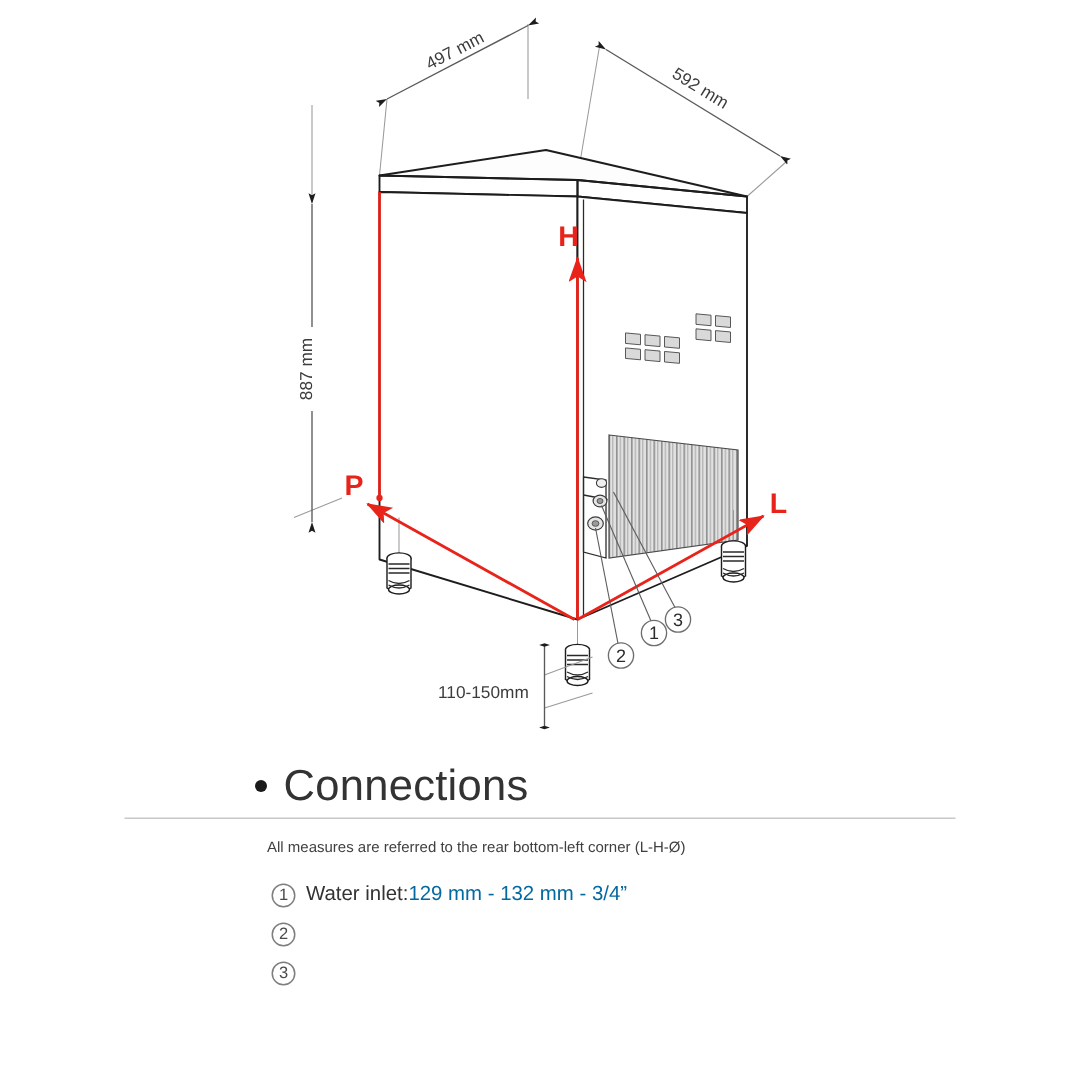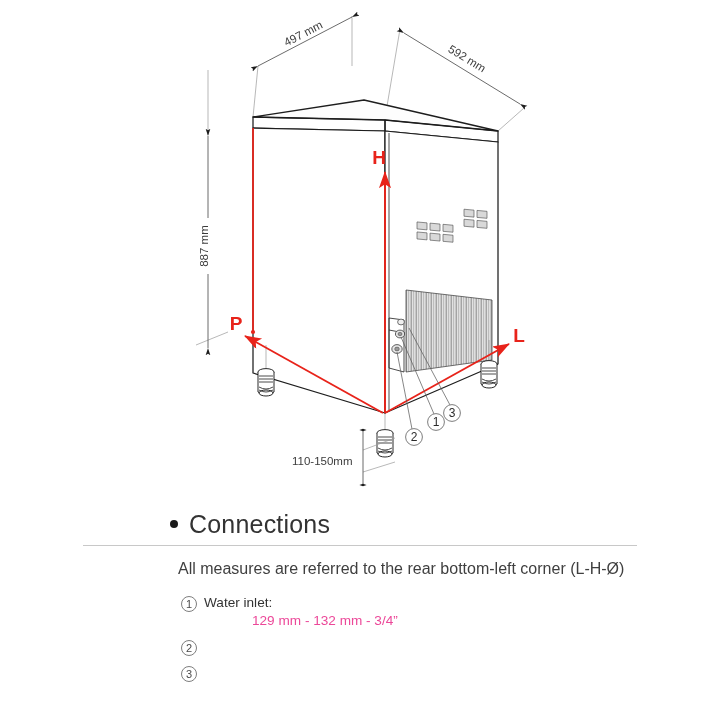--- a/index.html
+++ b/index.html
@@ -112,35 +112,35 @@
   }
   .heading-bullet {
     width: 8px;
     height: 8px;
     border-radius: 50%;
     background: #1a1a1a;
     margin-right: 11px;
     flex: 0 0 auto;
   }
   .heading-text {
-    font-size: 25px;
+    font-size: 29px;
     color: #333333;
     letter-spacing: 0.2px;
     white-space: nowrap;
   }
   .divider {
     margin: 2px auto 0 auto;
     width: 554px;
     height: 1px;
     background: #c8c8c8;
   }
   .subtitle {
     padding-left: 178px;
     margin-top: 14px;
-    font-size: 16px;
+    font-size: 10px;
     color: #3f3f3f;
     white-space: nowrap;
   }
   .conn-list {
     margin-top: 16px;
     padding-left: 181px;
   }
   .conn-item {
     display: flex;
     align-items: flex-start;
@@ -156,34 +156,33 @@
     color: #4a4a4a;
     display: flex;
     align-items: center;
     justify-content: center;
     margin-right: 7px;
     margin-top: 2px;
     box-sizing: border-box;
   }
   .conn-body {
     display: flex;
-    flex-direction: column;
+    flex-direction: row;
   }
   .conn-label {
     font-size: 13.6px;
     color: #333333;
     line-height: 1.32;
     white-space: nowrap;
   }
   .conn-value {
     font-size: 13.6px;
-    color: #ec4899;
+    color: #0369a1;
     line-height: 1.32;
     white-space: nowrap;
-    margin-left: 48px;
   }
 </style>
 </head>
 <body>
 
 <div id="page">
 
   <svg id="drawing" viewBox="0 0 720 510">
     <defs>
       <marker id="arrowStart" markerWidth="9" markerHeight="9" refX="8" refY="3" orient="auto" markerUnits="strokeWidth">

